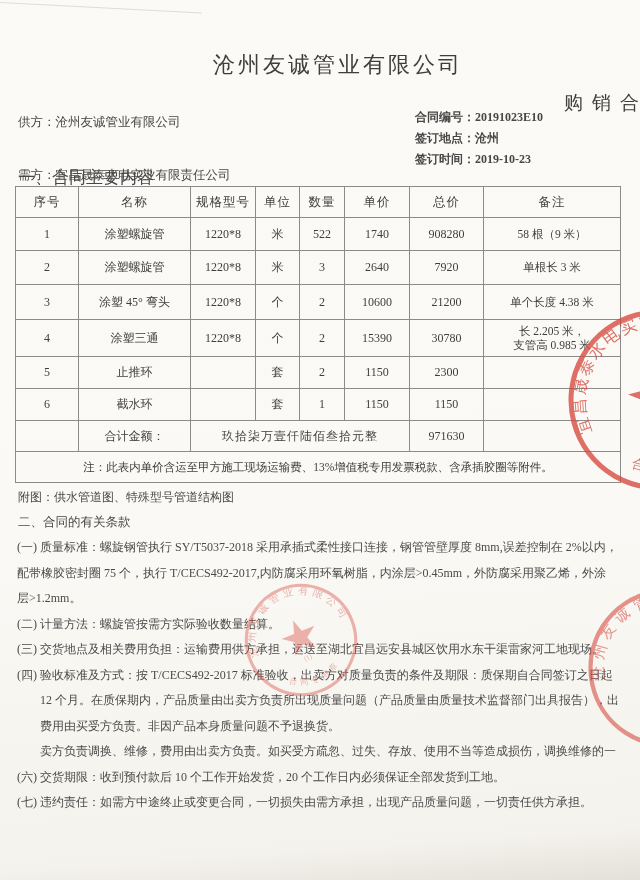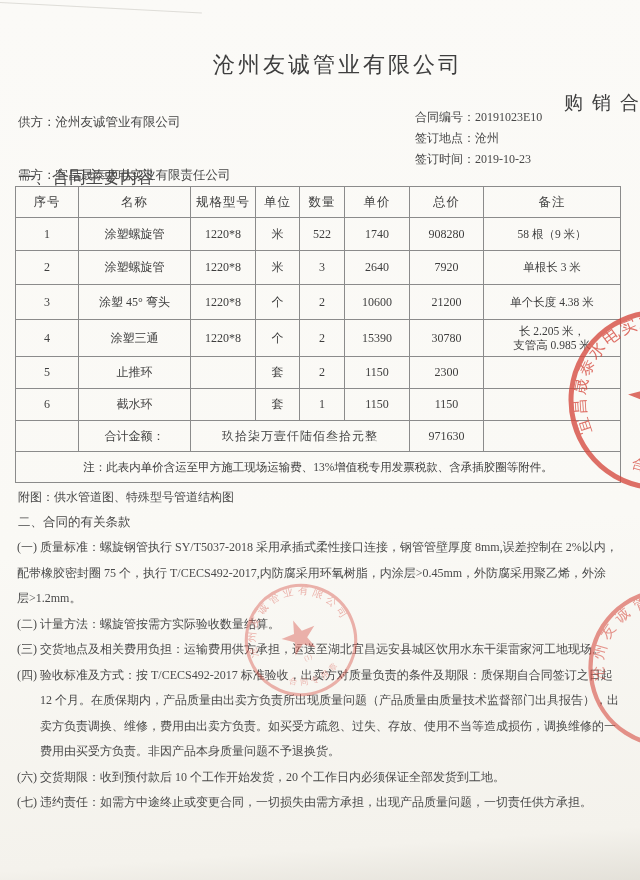--- a/index.html
+++ b/index.html
@@ -11,21 +11,21 @@
   .scan-line{position:absolute;left:-8px;top:7px;width:210px;height:1px;background:#d2d0ca;
         opacity:.7;transform:rotate(3deg);}
   .title{position:absolute;top:50px;left:0;width:100%;margin:0;text-align:center;
         font-size:22px;font-weight:500;letter-spacing:3px;color:#3e3e3e;}
   .subtitle{position:absolute;top:90px;left:0;width:100%;margin:0;text-align:right;
         font-size:19px;font-weight:500;letter-spacing:9px;color:#3e3e3e;}
   .line-supplier{position:absolute;left:18px;top:114px;font-size:12.5px;}
   .line-buyer{position:absolute;left:18px;top:147px;font-size:12.5px;margin-top:20px;}
   .sec1{position:absolute;left:18px;top:166px;font-size:17px;}
   .meta{position:absolute;left:415px;top:107px;font-size:12px;line-height:21px;}
-  .meta .row{white-space:nowrap;}
+  .meta .row{white-space:nowrap;font-weight:bold;}
   table.items{position:absolute;left:15px;top:186px;width:606px;border-collapse:collapse;
         table-layout:fixed;font-size:12px;color:#3e3e3e;border-radius:31px;}
   table.items th,table.items td{border:1px solid #8b8b8b;text-align:center;vertical-align:middle;
         font-weight:normal;padding:0;overflow:hidden;}
   table.items th{font-size:12.5px;letter-spacing:1px;}
   td.remark{font-size:11.5px;}
   td.remark .rl{line-height:14px;}
   td.words{letter-spacing:1px;}
   td.note-cell{text-align:left;padding:3px 6px;font-size:11.5px;white-space:nowrap;}
   .attach{position:absolute;left:18px;top:489px;font-size:12px;}
@@ -162,22 +162,22 @@
   <div class="sec2">二、合同的有关条款</div>
 
   <div class="clauses">
     <div class="cl">(一) 质量标准：螺旋钢管执行 SY/T5037-2018 采用承插式柔性接口连接，钢管管壁厚度 8mm,误差控制在 2%以内，</div>
     <div class="cl">配带橡胶密封圈 75 个，执行 T/CECS492-2017,内防腐采用环氧树脂，内涂层&gt;0.45mm，外防腐采用聚乙烯，外涂</div>
     <div class="cl">层&gt;1.2mm。</div>
     <div class="cl">(二) 计量方法：螺旋管按需方实际验收数量结算。</div>
     <div class="cl">(三) 交货地点及相关费用负担：运输费用供方承担，运送至湖北宜昌远安县城区饮用水东干渠雷家河工地现场。</div>
     <div class="cl">(四) 验收标准及方式：按 T/CECS492-2017 标准验收，出卖方对质量负责的条件及期限：质保期自合同签订之日起</div>
     <div class="cl indent">12 个月。在质保期内，产品质量由出卖方负责所出现质量问题（产品质量由质量技术监督部门出具报告），出</div>
+    <div class="cl indent">费用由买受方负责。非因产品本身质量问题不予退换货。</div>
     <div class="cl indent">卖方负责调换、维修，费用由出卖方负责。如买受方疏忽、过失、存放、使用不当等造成损伤，调换维修的一</div>
-    <div class="cl indent">费用由买受方负责。非因产品本身质量问题不予退换货。</div>
     <div class="cl">(六) 交货期限：收到预付款后 10 个工作开始发货，20 个工作日内必须保证全部发货到工地。</div>
     <div class="cl">(七) 违约责任：如需方中途终止或变更合同，一切损失由需方承担，出现产品质量问题，一切责任供方承担。</div>
   </div>
 
   <svg class="stamp" style="left:559px;top:300px;width:200px;height:200px;opacity:.78" viewBox="0 0 200 200">
     <g transform="rotate(-15 100 100)">
       <circle class="seal-stroke" cx="100" cy="100" r="88" stroke-width="5"></circle>
       <path id="arc-a-top" d="M 28.9,120.4 A 74,74 0 1 1 171.1,120.4" fill="none"></path>
       <path id="arc-a-bot" d="M 37.6,136 A 72,72 0 0 0 162.4,136" fill="none"></path>
       <text class="seal-text" font-size="16.5" text-anchor="middle" letter-spacing="2">

